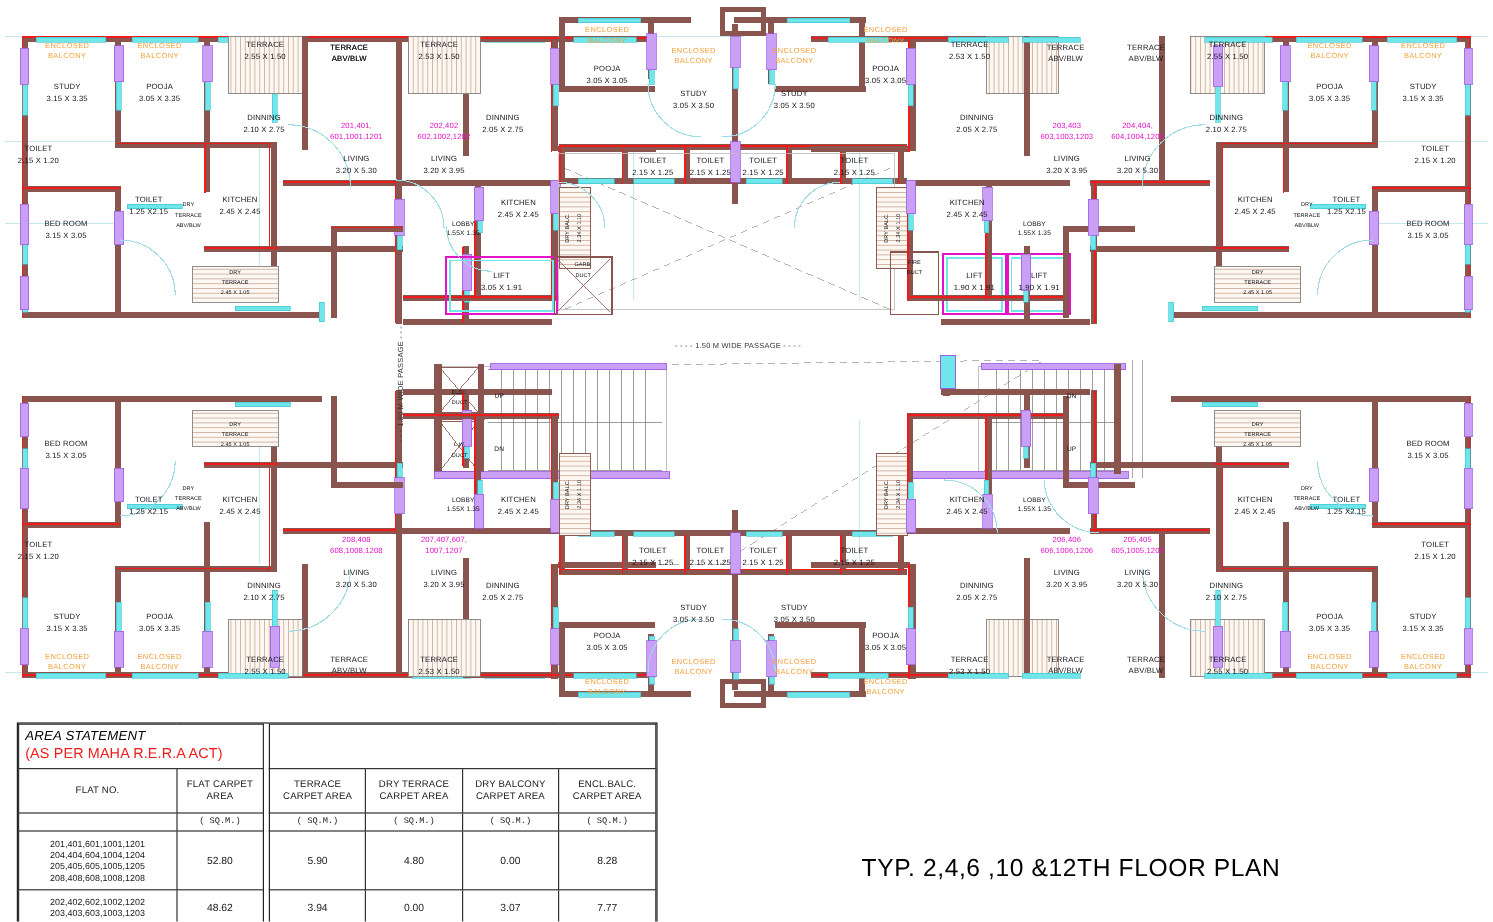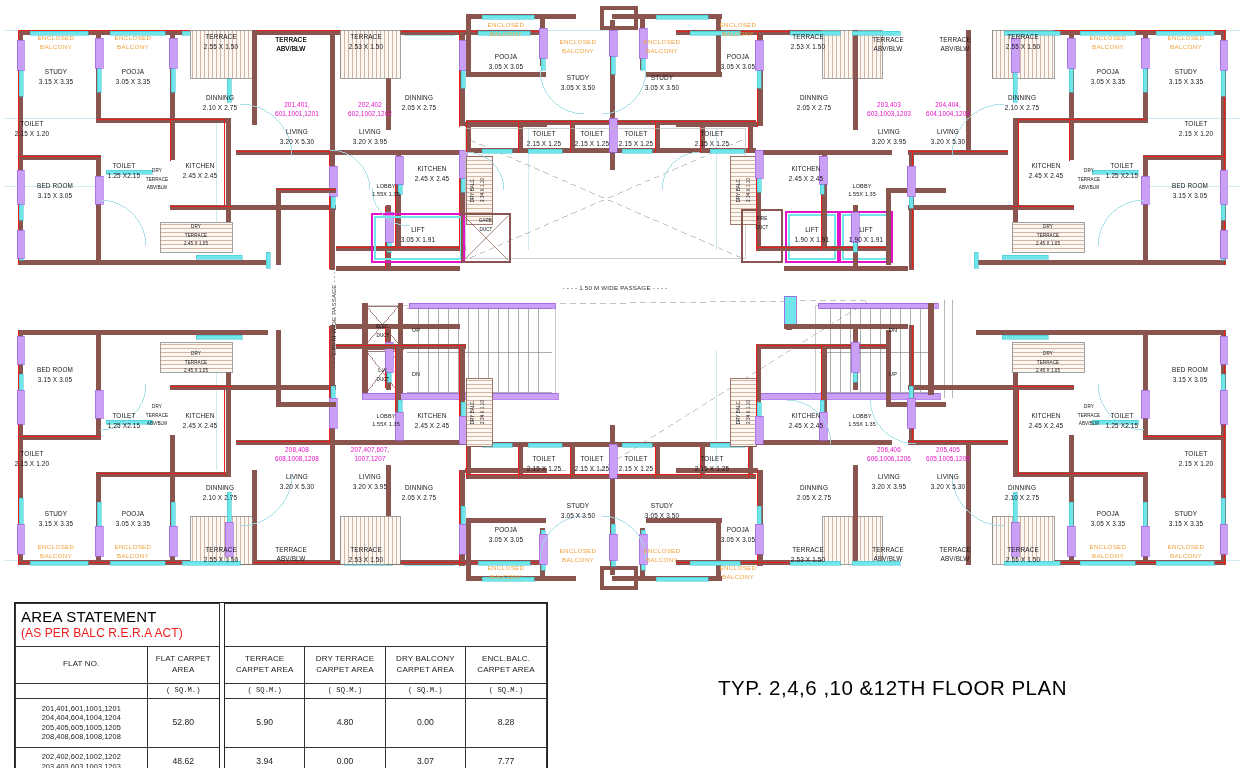--- a/index.html
+++ b/index.html
@@ -22,31 +22,31 @@
   .pass     {font-size:6.2px;fill:#333;letter-spacing:.2px;}
 
   
   #areaStatement{
     position:absolute;left:14px;top:602px;width:534px;
     border:1.6px solid #222;box-sizing:border-box;background:#fff;
   }
   #areaStatement table{border-collapse:collapse;width:100%;font-size:8.2px;}
   #areaStatement td{border:0.9px solid #333;text-align:center;vertical-align:middle;padding:1px 2px;line-height:1.28;}
   .asTitle{text-align:left !important;padding:3px 5px 4px 5px !important;}
-  .asTitle .l1{font-size:15px;color:#000;letter-spacing:.2px;}
+  .asTitle .l1{font-size:11px;color:#000;letter-spacing:.2px;font-style:italic;}
   .asTitle .l2{font-size:12px;color:#ef1c1c;letter-spacing:.1px;}
   .gapCol{border-top:none !important;border-bottom:none !important;
           border-left:1.4px solid #222 !important;border-right:1.4px solid #222 !important;}
   .hdr{font-size:8px;letter-spacing:.15px;}
   .unit{font-size:7.2px;font-family:Liberation Mono, monospace;}
   .flats{font-size:7.4px;letter-spacing:.05px;line-height:1.3;}
   .val{font-size:8.6px;}
 
   #planTitle{
-    position:absolute;left:718px;top:676px;white-space:nowrap;
+    position:absolute;left:718px;top:712px;white-space:nowrap;
     font-size:20.5px;letter-spacing:.5px;color:#000;
     font-family:"Liberation Sans","DejaVu Sans",sans-serif;
   }
 </style>
 </head>
 <body>
 
 <div id="plan">
 <svg width="1244" height="768" viewBox="0 0 1244 768" xmlns="http://www.w3.org/2000/svg" shape-rendering="crispEdges">
   <defs>
@@ -884,21 +884,21 @@
   </g>
 </svg>
 </div>
 
 <div id="areaStatement">
   <table>
     <tbody>
         <tr>
       <td colspan="2" class="asTitle" rowspan="1">
         <div class="l1">AREA STATEMENT</div>
-        <div class="l2">(AS PER BALC R.E.R.A ACT)</div>
+        <div class="l2">(AS PER MAHA R.E.R.A ACT)</div>
       </td>
       <td class="gapCol" rowspan="6"></td>
       <td colspan="4" style="height:26px"></td>
     </tr>
     <tr>
       <td class="hdr" style="width:130px;height:34px">FLAT NO.</td>
       <td class="hdr" style="width:70px">FLAT CARPET<br>AREA</td>
       <td class="hdr" style="width:78px">TERRACE<br>CARPET AREA</td>
       <td class="hdr" style="width:78px">DRY TERRACE<br>CARPET AREA</td>
       <td class="hdr" style="width:78px">DRY BALCONY<br>CARPET AREA</td>

